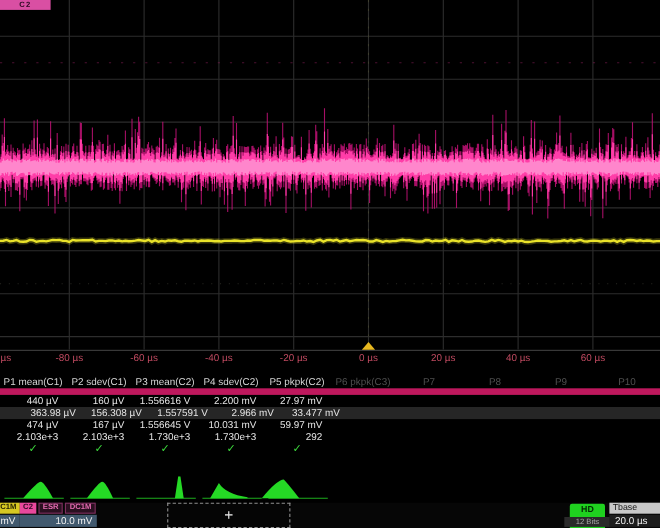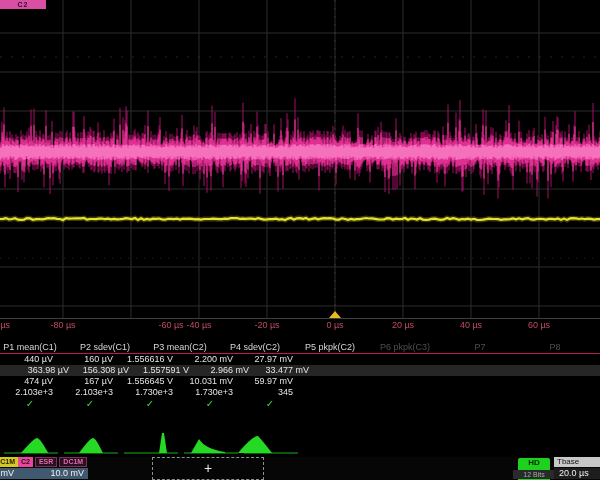--- a/index.html
+++ b/index.html
@@ -12,21 +12,21 @@
               color:#2d0a22;font-size:7px;line-height:9px;text-align:center;padding:0 3px;
               font-weight:bold;letter-spacing:1px;}
   
   #time-axis{position:absolute;left:0;top:320px;width:600px;height:14px;}
   .time-label{position:absolute;top:0;transform:translateX(-50%);font-size:9px;color:#c04a60;white-space:nowrap;}
   #trigger-marker{position:absolute;left:335px;top:311px;width:0;height:0;transform:translateX(-50%);
                   border-left:6px solid transparent;border-right:6px solid transparent;border-bottom:7px solid #e8b820;}
   
   #measure-table{position:absolute;left:0;top:342px;width:600px;}
   .mrow{display:grid;grid-template-columns:repeat(10,60px);height:11px;}
-  .mrow.header{border-bottom:1px solid #be185d;height:11px;gap:15px;}
+  .mrow.header{border-bottom:6px solid #be185d;height:11px;}
   .mrow.shade{background:#262626;padding-left:16px;}
   .mcell{font-size:9px;line-height:11px;color:#e4e4e4;text-align:right;padding-right:7px;overflow:hidden;white-space:nowrap;}
   .mcell.hd{color:#d6d6d6;text-align:center;padding-right:0;}
   .mcell.dim{color:#4e4e4e;}
   .mcell.status{text-align:center;padding-right:0;color:#3ddc3d;font-size:10px;line-height:12px;}
   .mrow.statusrow{height:13px;}
   
   #hist-strip{position:absolute;left:0;top:433px;width:600px;height:24px;}
   
   #bottom-bar{position:absolute;left:0;top:457px;width:600px;height:23px;background:#060606;}
@@ -84,21 +84,21 @@
       <path id="noise-core" fill="none" stroke-width="1" d="M0 147.7V159.9M1 147.8V159.2M2 146.4V157.3M3 144.0V157.7M4 146.0V159.5M5 146.0V157.0M6 145.4V158.4M7 144.5V156.7M8 145.9V159.9M9 146.2V158.6M10 144.3V156.3M11 147.6V156.2M12 145.1V158.0M13 145.9V157.2M14 146.1V156.6M15 146.8V159.7M16 145.1V159.9M17 145.7V159.1M18 145.5V158.2M19 147.9V157.2M20 147.5V157.3M21 144.1V157.0M22 145.5V157.7M23 145.1V159.5M24 146.3V159.4M25 145.4V159.7M26 145.3V156.3M27 144.3V156.3M28 146.7V159.0M29 146.3V159.8M30 146.0V158.0M31 145.8V157.6M32 145.5V157.4M33 146.6V158.9M34 145.6V156.8M35 147.0V159.1M36 144.1V157.3M37 145.3V158.8M38 147.0V158.7M39 145.5V156.5M40 144.1V156.3M41 146.4V159.4M42 146.0V158.5M43 144.9V158.7M44 145.2V159.3M45 146.9V156.9M46 146.3V157.6M47 146.7V157.9M48 145.5V158.3M49 146.7V158.7M50 145.3V158.6M51 147.9V157.7M52 144.6V158.1M53 147.9V156.3M54 147.7V159.4M55 145.9V158.4M56 144.7V157.6M57 146.3V156.7M58 144.8V158.2M59 147.7V159.1M60 144.2V156.6M61 146.7V157.9M62 144.4V156.6M63 146.0V156.3M64 147.3V158.9M65 146.2V158.1M66 144.7V156.6M67 144.1V157.3M68 146.4V158.5M69 146.5V159.0M70 144.6V158.0M71 146.2V156.3M72 147.8V158.9M73 144.3V158.4M74 144.3V158.3M75 144.2V156.1M76 145.9V157.7M77 146.3V157.7M78 144.8V157.8M79 147.6V158.4M80 146.2V158.6M81 144.5V156.6M82 146.4V158.1M83 144.6V159.8M84 144.5V159.7M85 144.6V157.6M86 147.9V156.8M87 147.2V156.5M88 144.3V157.5M89 144.6V158.3M90 144.3V157.9M91 146.2V159.0M92 147.6V158.9M93 144.2V156.9M94 144.2V159.6M95 146.3V159.3M96 146.6V157.4M97 145.5V157.0M98 147.9V159.6M99 146.3V159.6M100 144.4V157.0M101 147.8V159.2M102 146.0V159.9M103 146.4V156.1M104 144.1V159.3M105 147.5V159.7M106 146.0V157.6M107 145.7V159.2M108 145.6V158.5M109 146.1V157.6M110 147.5V159.3M111 146.9V160.0M112 147.3V157.2M113 145.1V156.3M114 144.2V156.8M115 147.6V159.9M116 147.5V156.5M117 145.0V158.6M118 145.4V157.5M119 147.4V159.0M120 146.1V158.5M121 147.9V158.0M122 147.5V159.5M123 145.2V157.6M124 145.1V158.9M125 145.8V156.9M126 144.7V156.3M127 144.6V159.7M128 148.0V159.3M129 145.1V159.3M130 145.3V156.4M131 146.0V158.5M132 145.3V157.2M133 145.2V157.9M134 144.3V157.7M135 146.3V159.0M136 145.0V159.1M137 146.2V156.4M138 144.6V156.1M139 145.3V157.0M140 147.5V157.3M141 147.7V157.7M142 144.9V158.3M143 144.6V158.0M144 145.0V156.4M145 145.7V158.8M146 147.3V157.3M147 146.1V156.4M148 146.0V159.7M149 146.7V156.8M150 146.4V156.6M151 144.2V156.6M152 147.5V157.8M153 145.4V158.0M154 146.5V158.0M155 145.1V158.6M156 147.7V157.0M157 145.5V158.0M158 147.3V158.0M159 145.5V158.6M160 146.5V156.5M161 147.5V157.4M162 147.8V159.1M163 146.9V157.2M164 147.0V158.0M165 146.9V157.0M166 144.3V159.5M167 146.1V159.2M168 147.4V156.3M169 146.6V158.0M170 144.9V156.1M171 146.7V159.5M172 145.0V158.5M173 145.9V159.2M174 145.6V157.6M175 147.2V157.0M176 147.7V159.0M177 145.8V156.5M178 145.6V156.3M179 147.3V159.9M180 146.2V156.2M181 144.7V156.0M182 147.3V158.0M183 146.1V156.2M184 147.1V158.8M185 147.7V159.0M186 147.3V157.1M187 145.5V159.2M188 146.5V157.5M189 145.4V159.9M190 145.6V156.7M191 145.7V156.7M192 147.6V157.7M193 145.3V159.7M194 146.8V157.2M195 146.3V160.0M196 144.2V156.8M197 147.7V159.4M198 145.4V157.9M199 145.4V158.7M200 145.5V157.3M201 146.2V158.1M202 147.9V159.6M203 146.5V156.6M204 146.9V157.0M205 147.7V158.0M206 144.7V159.2M207 144.3V158.9M208 147.9V158.0M209 145.3V159.4M210 144.7V159.6M211 144.5V157.4M212 145.7V159.0M213 145.2V156.0M214 146.5V157.3M215 146.8V156.8M216 147.6V159.1M217 146.5V159.7M218 144.7V159.8M219 147.6V158.5M220 144.7V156.3M221 146.1V159.3M222 144.8V159.5M223 144.9V157.2M224 144.9V158.8M225 144.8V159.4M226 144.8V157.8M227 146.4V156.0M228 145.9V158.3M229 144.7V157.2M230 144.6V159.4M231 145.1V159.0M232 145.5V156.1M233 147.2V157.3M234 145.4V158.7M235 144.9V158.9M236 147.3V158.7M237 144.5V158.2M238 145.8V156.5M239 147.9V158.6M240 147.0V158.2M241 145.7V158.3M242 144.5V156.7M243 145.1V156.8M244 144.1V157.1M245 146.3V156.5M246 144.8V160.0M247 147.0V158.3M248 146.5V159.5M249 146.0V157.0M250 146.0V156.7M251 145.5V156.0M252 146.7V160.0M253 147.4V158.6M254 144.3V159.0M255 145.7V159.5M256 144.7V159.1M257 147.2V156.5M258 146.2V159.1M259 146.4V156.2M260 145.3V159.7M261 147.3V157.4M262 145.4V159.3M263 145.4V159.4M264 144.9V159.9M265 145.0V158.3M266 146.0V156.0M267 147.5V158.3M268 144.4V156.4M269 147.2V159.7M270 147.0V159.4M271 146.7V157.6M272 146.7V156.3M273 147.5V156.0M274 145.5V157.9M275 147.9V157.5M276 147.9V158.4M277 147.3V157.5M278 147.6V158.1M279 146.3V156.3M280 145.5V159.5M281 145.8V158.6M282 145.3V159.2M283 146.4V157.4M284 147.4V156.9M285 146.2V156.5M286 144.2V156.6M287 144.3V159.0M288 147.6V159.3M289 147.3V157.4M290 147.8V158.8M291 145.2V158.5M292 146.8V156.3M293 144.2V159.8M294 145.0V157.2M295 144.1V158.5M296 146.0V159.5M297 146.3V159.9M298 146.0V158.5M299 145.3V157.5M300 144.7V156.3M301 144.3V156.3M302 145.9V157.7M303 146.4V159.3M304 144.3V157.7M305 147.2V159.5M306 146.1V158.6M307 145.6V158.7M308 145.1V156.9M309 147.0V159.4M310 144.3V156.3M311 144.6V158.7M312 144.7V156.5M313 144.1V157.9M314 145.6V157.4M315 144.9V158.4M316 145.3V156.4M317 144.1V158.4M318 144.0V157.6M319 144.4V158.5M320 144.2V157.9M321 145.6V157.5M322 145.0V159.3M323 147.0V158.2M324 144.2V158.1M325 145.3V159.7M326 147.5V156.6M327 144.3V158.6M328 144.2V159.1M329 147.2V157.0M330 145.4V159.7M331 144.4V157.3M332 146.8V158.7M333 145.5V158.3M334 144.8V157.2M335 145.4V157.5M336 145.9V159.8M337 146.7V157.5M338 146.8V156.5M339 146.6V157.8M340 145.5V157.0M341 146.0V158.2M342 144.4V158.7M343 145.6V156.3M344 147.8V158.3M345 144.0V158.9M346 146.1V156.3M347 144.7V158.9M348 144.4V159.0M349 146.4V158.4M350 144.2V156.3M351 147.6V157.8M352 146.7V157.8M353 147.0V156.3M354 147.4V157.0M355 146.8V160.0M356 147.0V157.9M357 146.3V160.0M358 147.6V159.4M359 145.3V157.8M360 144.1V159.8M361 147.6V158.9M362 144.2V158.2M363 147.4V157.1M364 147.3V156.9M365 147.7V156.6M366 147.6V156.4M367 146.6V159.3M368 145.0V156.2M369 147.0V158.9M370 146.8V157.0M371 146.2V156.5M372 145.3V158.1M373 147.8V157.6M374 147.8V157.1M375 144.2V156.6M376 144.1V157.0M377 146.1V158.8M378 145.7V158.8M379 147.5V158.9M380 145.2V157.2M381 144.8V156.5M382 147.2V159.2M383 147.7V156.7M384 144.4V159.6M385 146.8V158.6M386 144.4V159.1M387 144.7V158.5M388 146.9V158.4M389 144.5V158.2M390 144.7V157.5M391 145.6V158.6M392 147.5V156.4M393 146.3V159.4M394 147.7V157.8M395 146.3V159.7M396 144.5V158.2M397 147.6V158.5M398 145.8V156.9M399 146.1V156.5M400 144.7V158.1M401 145.4V159.3M402 146.9V158.8M403 147.3V158.7M404 145.8V159.6M405 147.3V157.2M406 146.9V157.5M407 147.7V158.6M408 147.1V158.7M409 146.1V156.6M410 146.0V156.7M411 144.8V157.7M412 145.9V159.9M413 147.6V157.2M414 145.0V157.4M415 145.3V158.9M416 144.4V159.9M417 146.9V157.5M418 147.4V156.3M419 145.9V156.0M420 147.6V159.2M421 144.5V157.3M422 144.7V157.5M423 144.4V157.5M424 144.5V159.0M425 144.1V157.8M426 145.3V157.0M427 144.0V158.1M428 144.8V159.0M429 145.0V159.2M430 145.0V159.5M431 147.3V157.8M432 145.8V157.0M433 145.1V156.3M434 144.2V157.8M435 144.2V159.8M436 146.2V157.9M437 147.0V157.2M438 147.9V159.1M439 144.9V159.9M440 146.7V159.0M441 147.6V158.4M442 147.7V158.9M443 146.0V158.1M444 146.7V159.8M445 147.7V158.7M446 145.2V158.5M447 145.7V159.9M448 144.9V158.0M449 146.6V156.2M450 144.5V157.3M451 145.4V156.3M452 147.0V157.7M453 145.9V159.8M454 146.5V157.9M455 145.3V156.7M456 144.2V160.0M457 145.8V159.9M458 147.3V159.0M459 144.3V159.5M460 144.3V159.4M461 144.5V159.0M462 145.8V159.0M463 146.4V158.1M464 146.3V158.9M465 146.2V159.1M466 145.9V157.5M467 146.4V158.6M468 145.1V157.5M469 144.7V159.3M470 145.3V156.5M471 147.5V160.0M472 147.2V157.7M473 145.6V159.6M474 145.8V158.9M475 147.6V157.8M476 147.9V157.5M477 144.6V156.7M478 147.6V156.6M479 147.8V157.5M480 147.7V159.6M481 147.5V158.5M482 144.4V158.7M483 145.0V156.4M484 145.2V159.0M485 147.1V157.8M486 145.2V156.8M487 146.9V158.9M488 146.2V159.5M489 145.8V157.9M490 145.8V159.0M491 146.1V159.1M492 144.8V158.8M493 147.3V156.9M494 147.7V156.6M495 146.7V157.7M496 144.5V158.1M497 147.9V159.4M498 146.5V159.5M499 146.5V158.3M500 145.0V159.7M501 145.4V157.7M502 147.7V156.9M503 146.4V156.4M504 145.5V157.9M505 144.3V159.0M506 144.6V158.3M507 144.4V157.0M508 144.0V157.7M509 144.6V158.3M510 145.1V159.2M511 144.7V159.8M512 146.1V156.7M513 146.2V160.0M514 146.4V158.1M515 144.8V156.4M516 146.9V159.3M517 146.9V156.7M518 147.1V157.7M519 144.1V157.3M520 146.5V159.5M521 144.4V156.8M522 146.1V158.3M523 147.7V158.7M524 146.6V156.5M525 146.9V158.4M526 146.6V158.1M527 144.9V157.9M528 147.1V158.2M529 144.0V156.9M530 146.9V158.4M531 145.6V159.5M532 147.8V158.1M533 144.3V159.2M534 146.1V156.0M535 147.2V159.6M536 147.3V158.3M537 147.3V160.0M538 145.3V157.1M539 146.6V156.3M540 145.8V157.3M541 146.2V157.9M542 145.1V158.2M543 147.3V159.6M544 147.7V159.1M545 144.1V156.1M546 144.9V156.5M547 146.3V156.9M548 145.4V159.7M549 147.8V156.8M550 146.9V157.8M551 144.3V158.2M552 144.5V158.6M553 145.6V157.3M554 147.7V157.2M555 147.5V160.0M556 145.0V159.4M557 146.1V158.3M558 144.1V158.6M559 146.9V158.0M560 144.4V158.3M561 144.9V157.0M562 144.2V159.9M563 147.6V158.8M564 147.7V156.3M565 144.3V158.2M566 146.5V156.2M567 145.9V156.0M568 146.3V158.5M569 145.2V156.2M570 147.4V156.6M571 146.8V156.8M572 145.8V158.0M573 145.9V157.4M574 147.7V158.2M575 144.4V157.6M576 146.8V159.2M577 145.8V157.8M578 147.2V156.7M579 144.3V158.1M580 147.0V156.4M581 147.3V159.5M582 147.4V157.6M583 146.1V156.9M584 144.9V156.8M585 146.0V156.7M586 147.2V159.2M587 144.1V158.9M588 146.6V159.4M589 144.3V156.6M590 145.7V159.2M591 146.5V156.6M592 147.3V158.6M593 144.1V159.7M594 145.5V158.7M595 147.8V157.6M596 146.1V158.1M597 147.0V158.1M598 147.2V159.0M599 145.9V157.2M600 144.3V158.0" stroke="#ff8ecf" opacity="0.9"></path>
       <path id="c1-glow" fill="none" stroke-width="5" opacity="0.25" d="M0 219L3 218.9L6 218.1L9 219.4L12 219.0L15 218.2L18 219.7L21 219.8L24 219.6L27 218.1L30 218.4L33 219.8L36 219.2L39 219.0L42 219.4L45 218.8L48 218.1L51 218.3L54 218.1L57 218.8L60 219.0L63 220.0L66 218.1L69 218.6L72 218.5L75 218.3L78 218.4L81 218.4L84 218.0L87 219.6L90 219.0L93 219.0L96 219.2L99 218.6L102 218.5L105 219.2L108 218.6L111 219.4L114 218.9L117 219.3L120 219.2L123 218.8L126 218.2L129 218.6L132 219.1L135 218.0L138 219.9L141 218.3L144 219.8L147 219.0L150 219.6L153 218.6L156 218.8L159 218.5L162 219.3L165 219.7L168 218.8L171 218.8L174 219.1L177 218.6L180 219.5L183 218.7L186 218.8L189 218.7L192 218.9L195 219.3L198 219.1L201 219.6L204 219.0L207 219.0L210 219.0L213 218.7L216 218.9L219 219.2L222 219.2L225 218.7L228 218.9L231 218.1L234 218.2L237 218.1L240 218.8L243 218.6L246 218.9L249 218.5L252 218.6L255 219.2L258 218.1L261 218.9L264 219.6L267 219.4L270 219.1L273 219.2L276 218.6L279 219.6L282 219.1L285 220.0L288 218.6L291 218.0L294 219.6L297 218.3L300 218.1L303 218.8L306 218.0L309 219.6L312 218.9L315 218.2L318 219.3L321 218.7L324 218.2L327 218.4L330 218.2L333 218.5L336 219.6L339 219.6L342 218.3L345 219.0L348 219.9L351 219.0L354 219.6L357 219.2L360 219.1L363 218.5L366 218.0L369 218.5L372 218.4L375 218.9L378 219.4L381 219.5L384 219.5L387 218.2L390 218.4L393 219.6L396 218.7L399 219.1L402 219.0L405 218.0L408 219.8L411 218.5L414 218.8L417 219.6L420 218.2L423 219.6L426 219.8L429 219.6L432 218.8L435 218.6L438 219.3L441 219.9L444 219.4L447 218.0L450 219.1L453 218.1L456 218.8L459 219.9L462 219.0L465 219.3L468 218.7L471 219.5L474 218.8L477 219.9L480 220.0L483 219.7L486 219.2L489 218.6L492 218.9L495 219.0L498 219.1L501 219.8L504 219.4L507 219.3L510 219.1L513 218.5L516 219.4L519 218.3L522 219.4L525 218.6L528 218.1L531 219.4L534 219.6L537 219.0L540 218.9L543 219.0L546 219.6L549 218.9L552 218.9L555 219.3L558 218.4L561 219.9L564 218.6L567 219.9L570 218.4L573 218.2L576 218.4L579 219.0L582 218.5L585 219.2L588 218.6L591 218.9L594 219.6L597 219.2L600 219.2" stroke="#e9e22a"></path>
       <path id="c1-line" fill="none" stroke-width="2.2" d="M0 219L3 218.9L6 218.1L9 219.4L12 219.0L15 218.2L18 219.7L21 219.8L24 219.6L27 218.1L30 218.4L33 219.8L36 219.2L39 219.0L42 219.4L45 218.8L48 218.1L51 218.3L54 218.1L57 218.8L60 219.0L63 220.0L66 218.1L69 218.6L72 218.5L75 218.3L78 218.4L81 218.4L84 218.0L87 219.6L90 219.0L93 219.0L96 219.2L99 218.6L102 218.5L105 219.2L108 218.6L111 219.4L114 218.9L117 219.3L120 219.2L123 218.8L126 218.2L129 218.6L132 219.1L135 218.0L138 219.9L141 218.3L144 219.8L147 219.0L150 219.6L153 218.6L156 218.8L159 218.5L162 219.3L165 219.7L168 218.8L171 218.8L174 219.1L177 218.6L180 219.5L183 218.7L186 218.8L189 218.7L192 218.9L195 219.3L198 219.1L201 219.6L204 219.0L207 219.0L210 219.0L213 218.7L216 218.9L219 219.2L222 219.2L225 218.7L228 218.9L231 218.1L234 218.2L237 218.1L240 218.8L243 218.6L246 218.9L249 218.5L252 218.6L255 219.2L258 218.1L261 218.9L264 219.6L267 219.4L270 219.1L273 219.2L276 218.6L279 219.6L282 219.1L285 220.0L288 218.6L291 218.0L294 219.6L297 218.3L300 218.1L303 218.8L306 218.0L309 219.6L312 218.9L315 218.2L318 219.3L321 218.7L324 218.2L327 218.4L330 218.2L333 218.5L336 219.6L339 219.6L342 218.3L345 219.0L348 219.9L351 219.0L354 219.6L357 219.2L360 219.1L363 218.5L366 218.0L369 218.5L372 218.4L375 218.9L378 219.4L381 219.5L384 219.5L387 218.2L390 218.4L393 219.6L396 218.7L399 219.1L402 219.0L405 218.0L408 219.8L411 218.5L414 218.8L417 219.6L420 218.2L423 219.6L426 219.8L429 219.6L432 218.8L435 218.6L438 219.3L441 219.9L444 219.4L447 218.0L450 219.1L453 218.1L456 218.8L459 219.9L462 219.0L465 219.3L468 218.7L471 219.5L474 218.8L477 219.9L480 220.0L483 219.7L486 219.2L489 218.6L492 218.9L495 219.0L498 219.1L501 219.8L504 219.4L507 219.3L510 219.1L513 218.5L516 219.4L519 218.3L522 219.4L525 218.6L528 218.1L531 219.4L534 219.6L537 219.0L540 218.9L543 219.0L546 219.6L549 218.9L552 218.9L555 219.3L558 218.4L561 219.9L564 218.6L567 219.9L570 218.4L573 218.2L576 218.4L579 219.0L582 218.5L585 219.2L588 218.6L591 218.9L594 219.6L597 219.2L600 219.2" stroke="#e9e22a"></path>
     </svg>
     <div id="trace-chip">C2</div>
   </div>
 
   <div id="time-axis">
       <div class="time-label" style="left: -5px;">-100 µs</div>
       <div class="time-label" style="left: 63px;">-80 µs</div>
-      <div class="time-label" style="left: 131px; margin-left: 40px;">-60 µs</div>
+      <div class="time-label" style="left: 131px;">-60 µs</div>
       <div class="time-label" style="left: 199px;">-40 µs</div>
       <div class="time-label" style="left: 267px;">-20 µs</div>
       <div class="time-label" style="left: 335px;">0 µs</div>
       <div class="time-label" style="left: 403px;">20 µs</div>
       <div class="time-label" style="left: 471px;">40 µs</div>
       <div class="time-label" style="left: 539px;">60 µs</div>
     </div>
   <div id="trigger-marker"></div>
 
   <div id="measure-table">
@@ -148,21 +148,21 @@
         <div class="mcell"></div>
         <div class="mcell"></div>
         <div class="mcell"></div>
         <div class="mcell"></div>
       </div>
       <div class="mrow">
         <div class="mcell">2.103e+3</div>
         <div class="mcell">2.103e+3</div>
         <div class="mcell">1.730e+3</div>
         <div class="mcell">1.730e+3</div>
-        <div class="mcell">345</div>
+        <div class="mcell">292</div>
         <div class="mcell"></div>
         <div class="mcell"></div>
         <div class="mcell"></div>
         <div class="mcell"></div>
         <div class="mcell"></div>
       </div>
       <div class="mrow statusrow">
         <div class="mcell status">✓</div>
         <div class="mcell status">✓</div>
         <div class="mcell status">✓</div>

